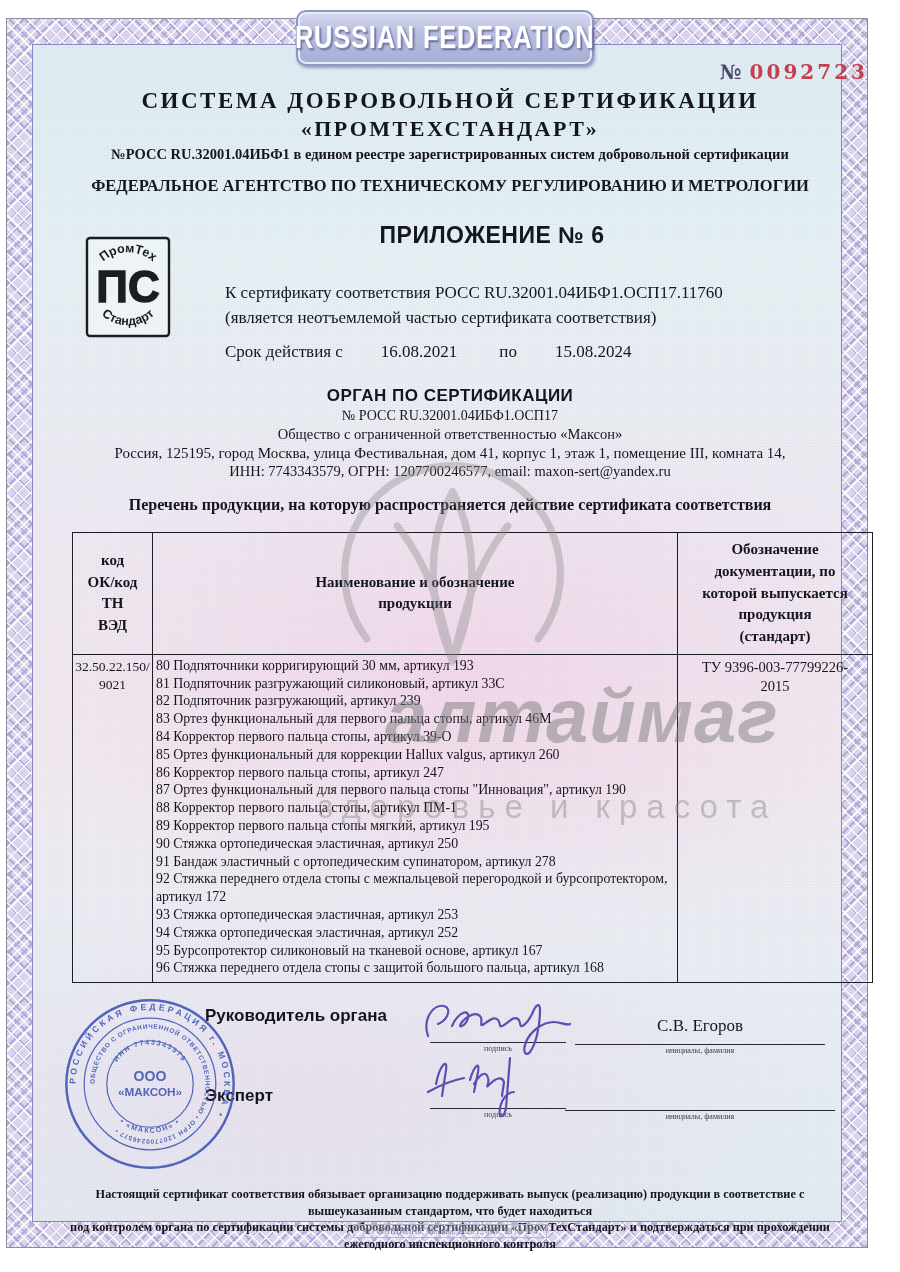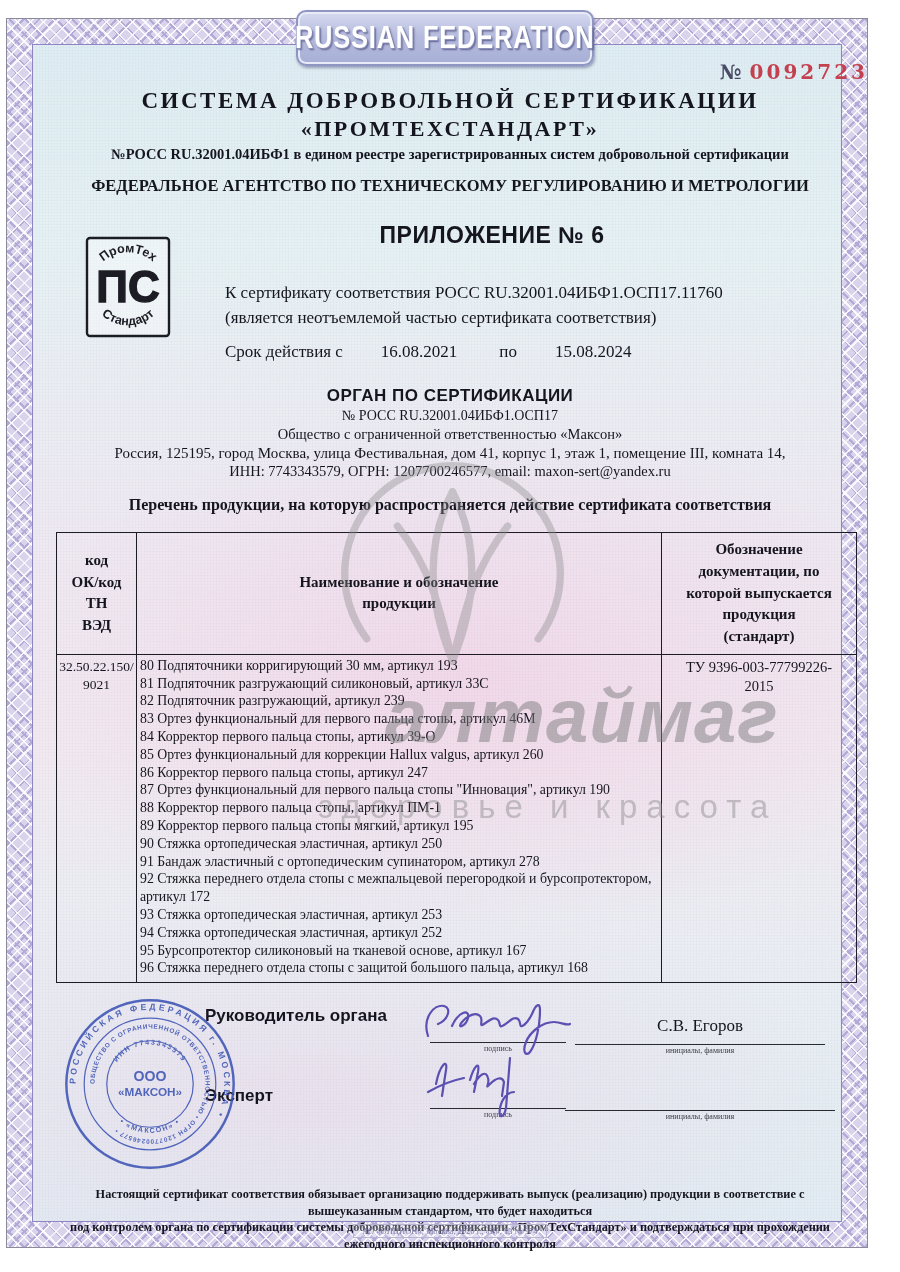--- a/index.html
+++ b/index.html
@@ -56,21 +56,21 @@
   .valid .gap1{margin-left:38px;} .valid .gap2{margin-left:42px;} .valid .gap3{margin-left:38px;}
 
   .orgt{top:386px;font-size:17px;font-weight:bold;letter-spacing:.5px;}
   .orgn{top:408px;font-size:14px;}
   .orgname{top:426px;font-size:14.5px;}
   .orgaddr{top:445px;font-size:15px;}
   .orgreq{top:463px;font-size:14.5px;}
   .listh{top:496px;font-size:16px;font-weight:bold;}
 
   
-  .ptable{position:absolute;left:56px;top:532px;width:785px;z-index:2;
+  .ptable{position:absolute;left:72px;top:532px;width:785px;z-index:2;
           border-collapse:collapse;table-layout:fixed;}
   .ptable th,.ptable td{border:1.6px solid #1c1c24;vertical-align:top;}
   .ptable th{font-size:15px;font-weight:bold;text-align:center;padding:6px 2px;height:88px;
              vertical-align:middle;line-height:1.45;}
   .c1{width:75px;} .c2{width:520px;} .c3{width:190px;}
   .code-cell{font-size:13.5px;text-align:center;padding-top:3px;line-height:1.35;margin-top:8px;}
   .items-cell{padding:2px 3px 5px 3px;}
   .item{font-size:13.8px;line-height:17.8px;}
   .std-cell{font-size:14.5px;text-align:center;padding-top:3px;line-height:1.35;}
 

